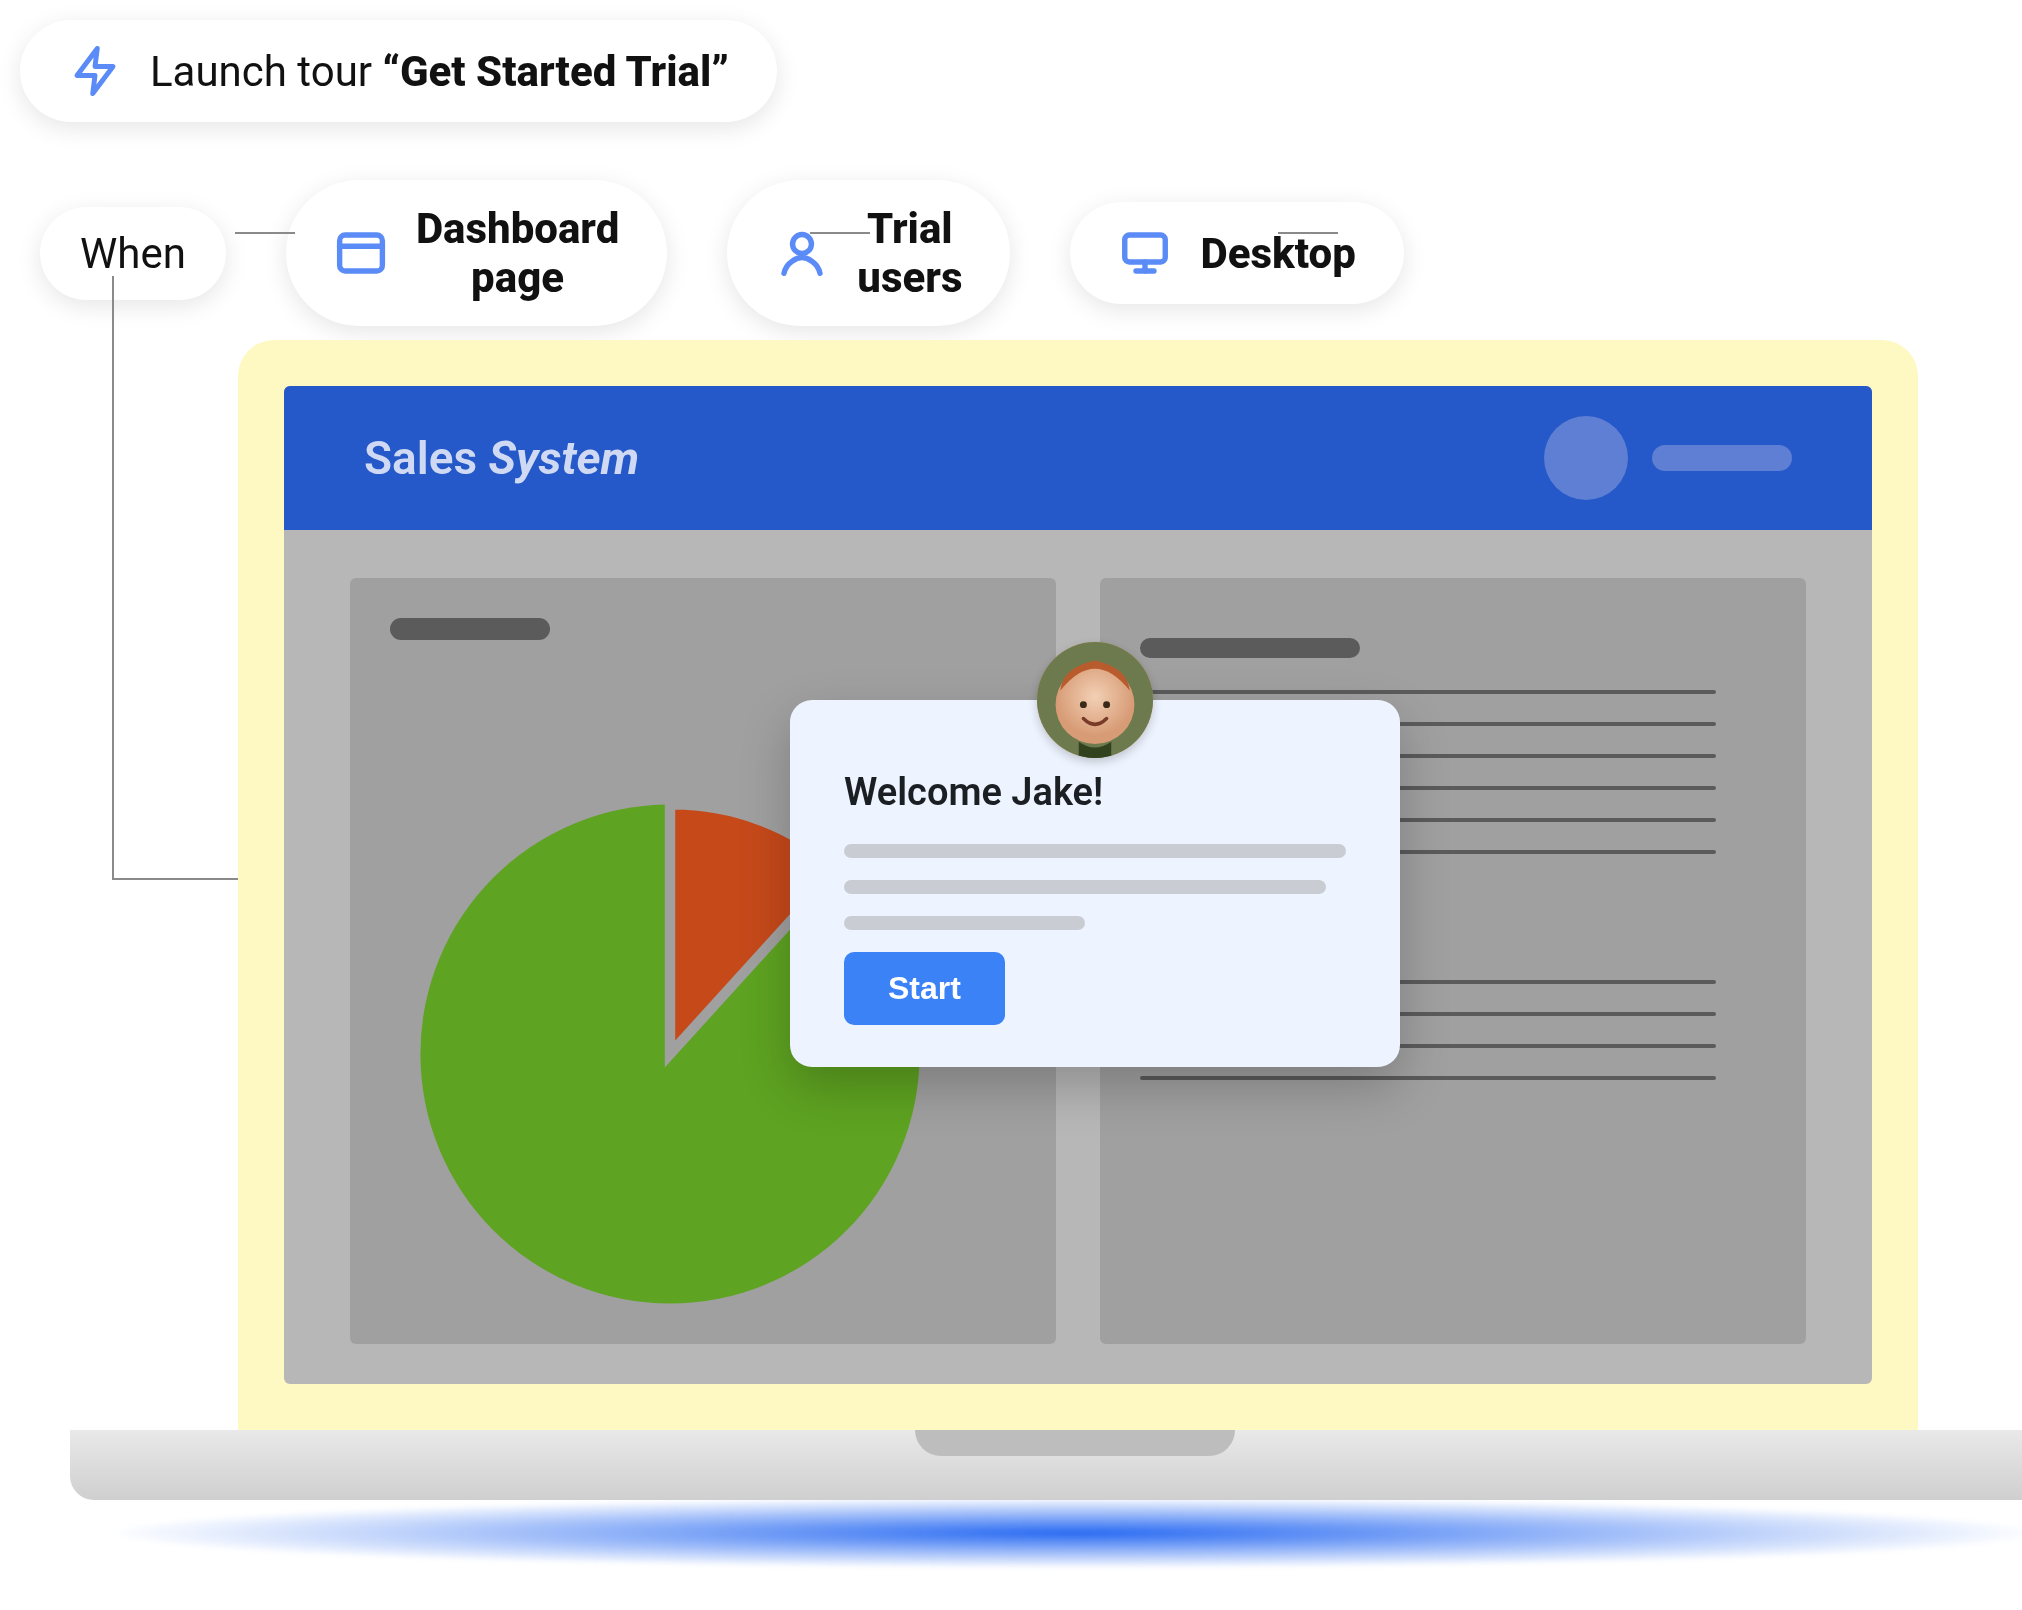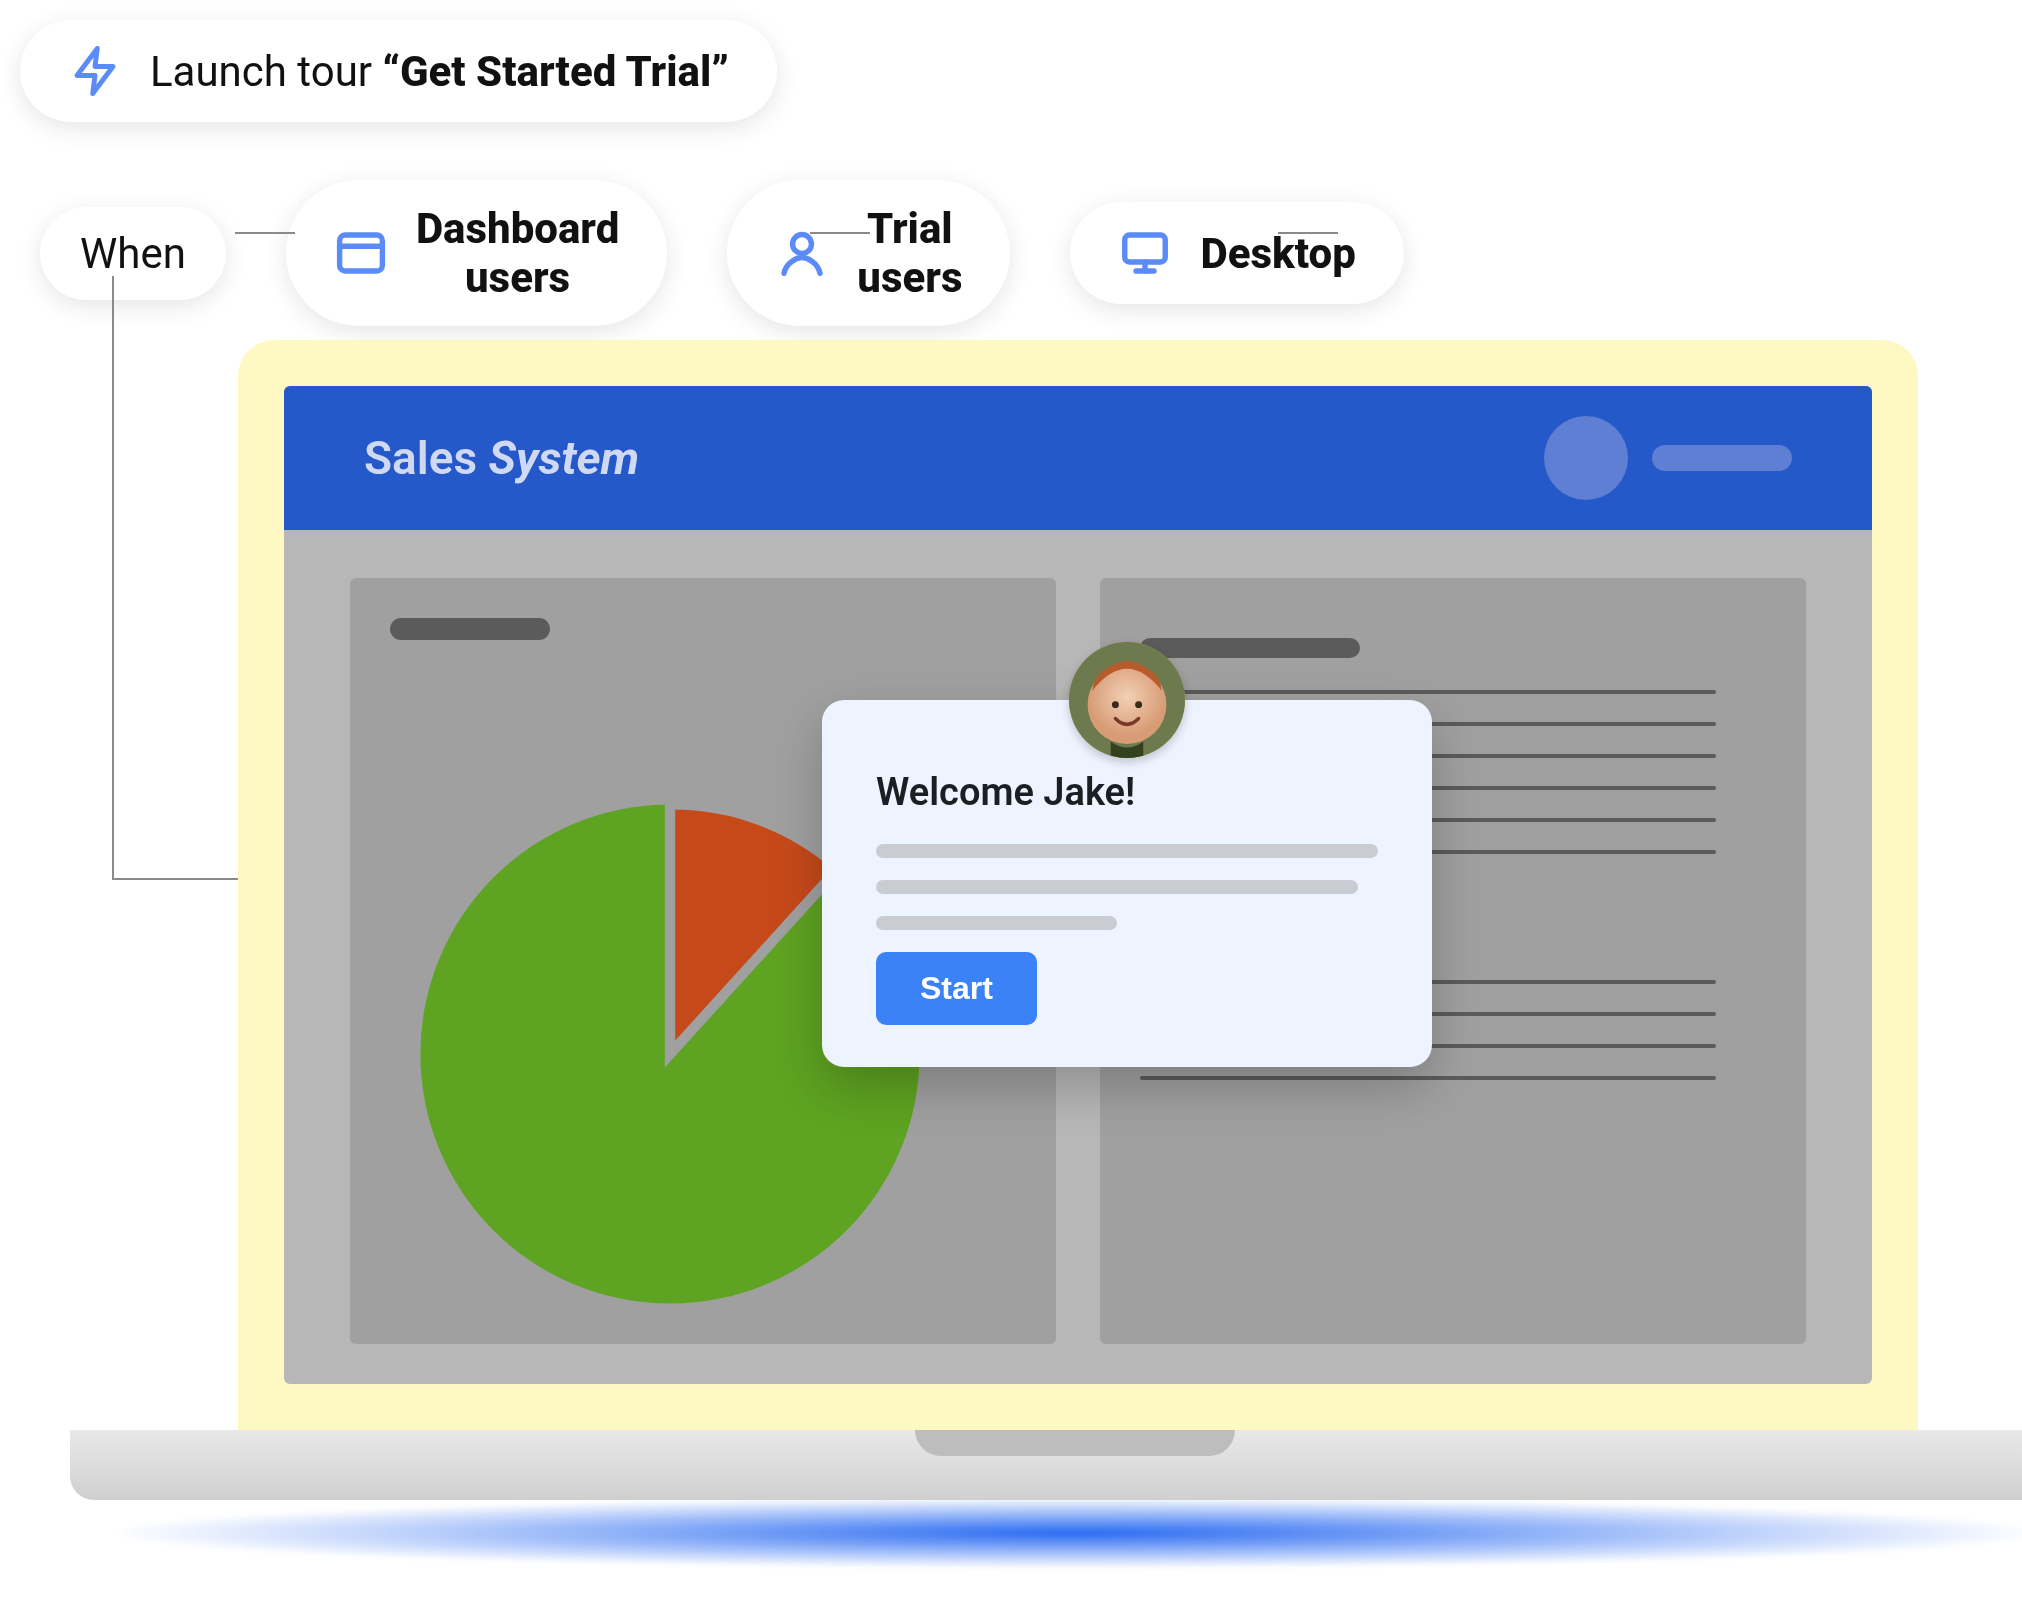--- a/index.html
+++ b/index.html
@@ -125,21 +125,21 @@
     width: 520px; height: 520px;
   }
   .right-lines { display:flex; flex-direction:column; gap:28px; margin-top:20px; }
   .right-lines .ph { height:4px; background:#5b5b5b; border-radius:3px; }
   .right-lines .ph.short { width:40%; height:20px; border-radius:10px; margin-top:40px; margin-bottom:10px;}
   .right-lines .sec-title { width: 220px; height:20px; background:#5b5b5b; border-radius:10px; margin-bottom:4px;}
 
   
   .popup {
     position:absolute;
-    left: 822px;
+    left: 790px;
     top: 700px;
     width: 610px;
     background:#eef4ff;
     border-radius: 22px;
     box-shadow: 0 20px 50px rgba(0,0,0,.22);
     padding: 70px 54px 42px;
   }
   .popup-avatar {
     position:absolute;
     top:-58px;
@@ -219,21 +219,21 @@
       <span>When</span>
     </div>
 
     <div class="pill">
       <span class="icon">
         <svg viewBox="0 0 24 24" width="56" height="56" fill="none" stroke="#5a8bf6" stroke-width="2.4" stroke-linecap="round">
           <rect x="2.5" y="4" width="19" height="16" rx="2.5"></rect>
           <line x1="2.5" y1="9" x2="21.5" y2="9"></line>
         </svg>
       </span>
-      <span class="bold">Dashboard users</span>
+      <span class="bold">Dashboard page</span>
     </div>
 
     <div class="pill">
       <span class="icon">
         <svg viewBox="0 0 24 24" width="56" height="56" fill="none" stroke="#5a8bf6" stroke-width="2.4" stroke-linecap="round">
           <circle cx="12" cy="8" r="4.2"></circle>
           <path d="M4 21c1-5 6-7 8-7s7 2 8 7"></path>
         </svg>
       </span>
       <span class="bold">Trial users</span>

